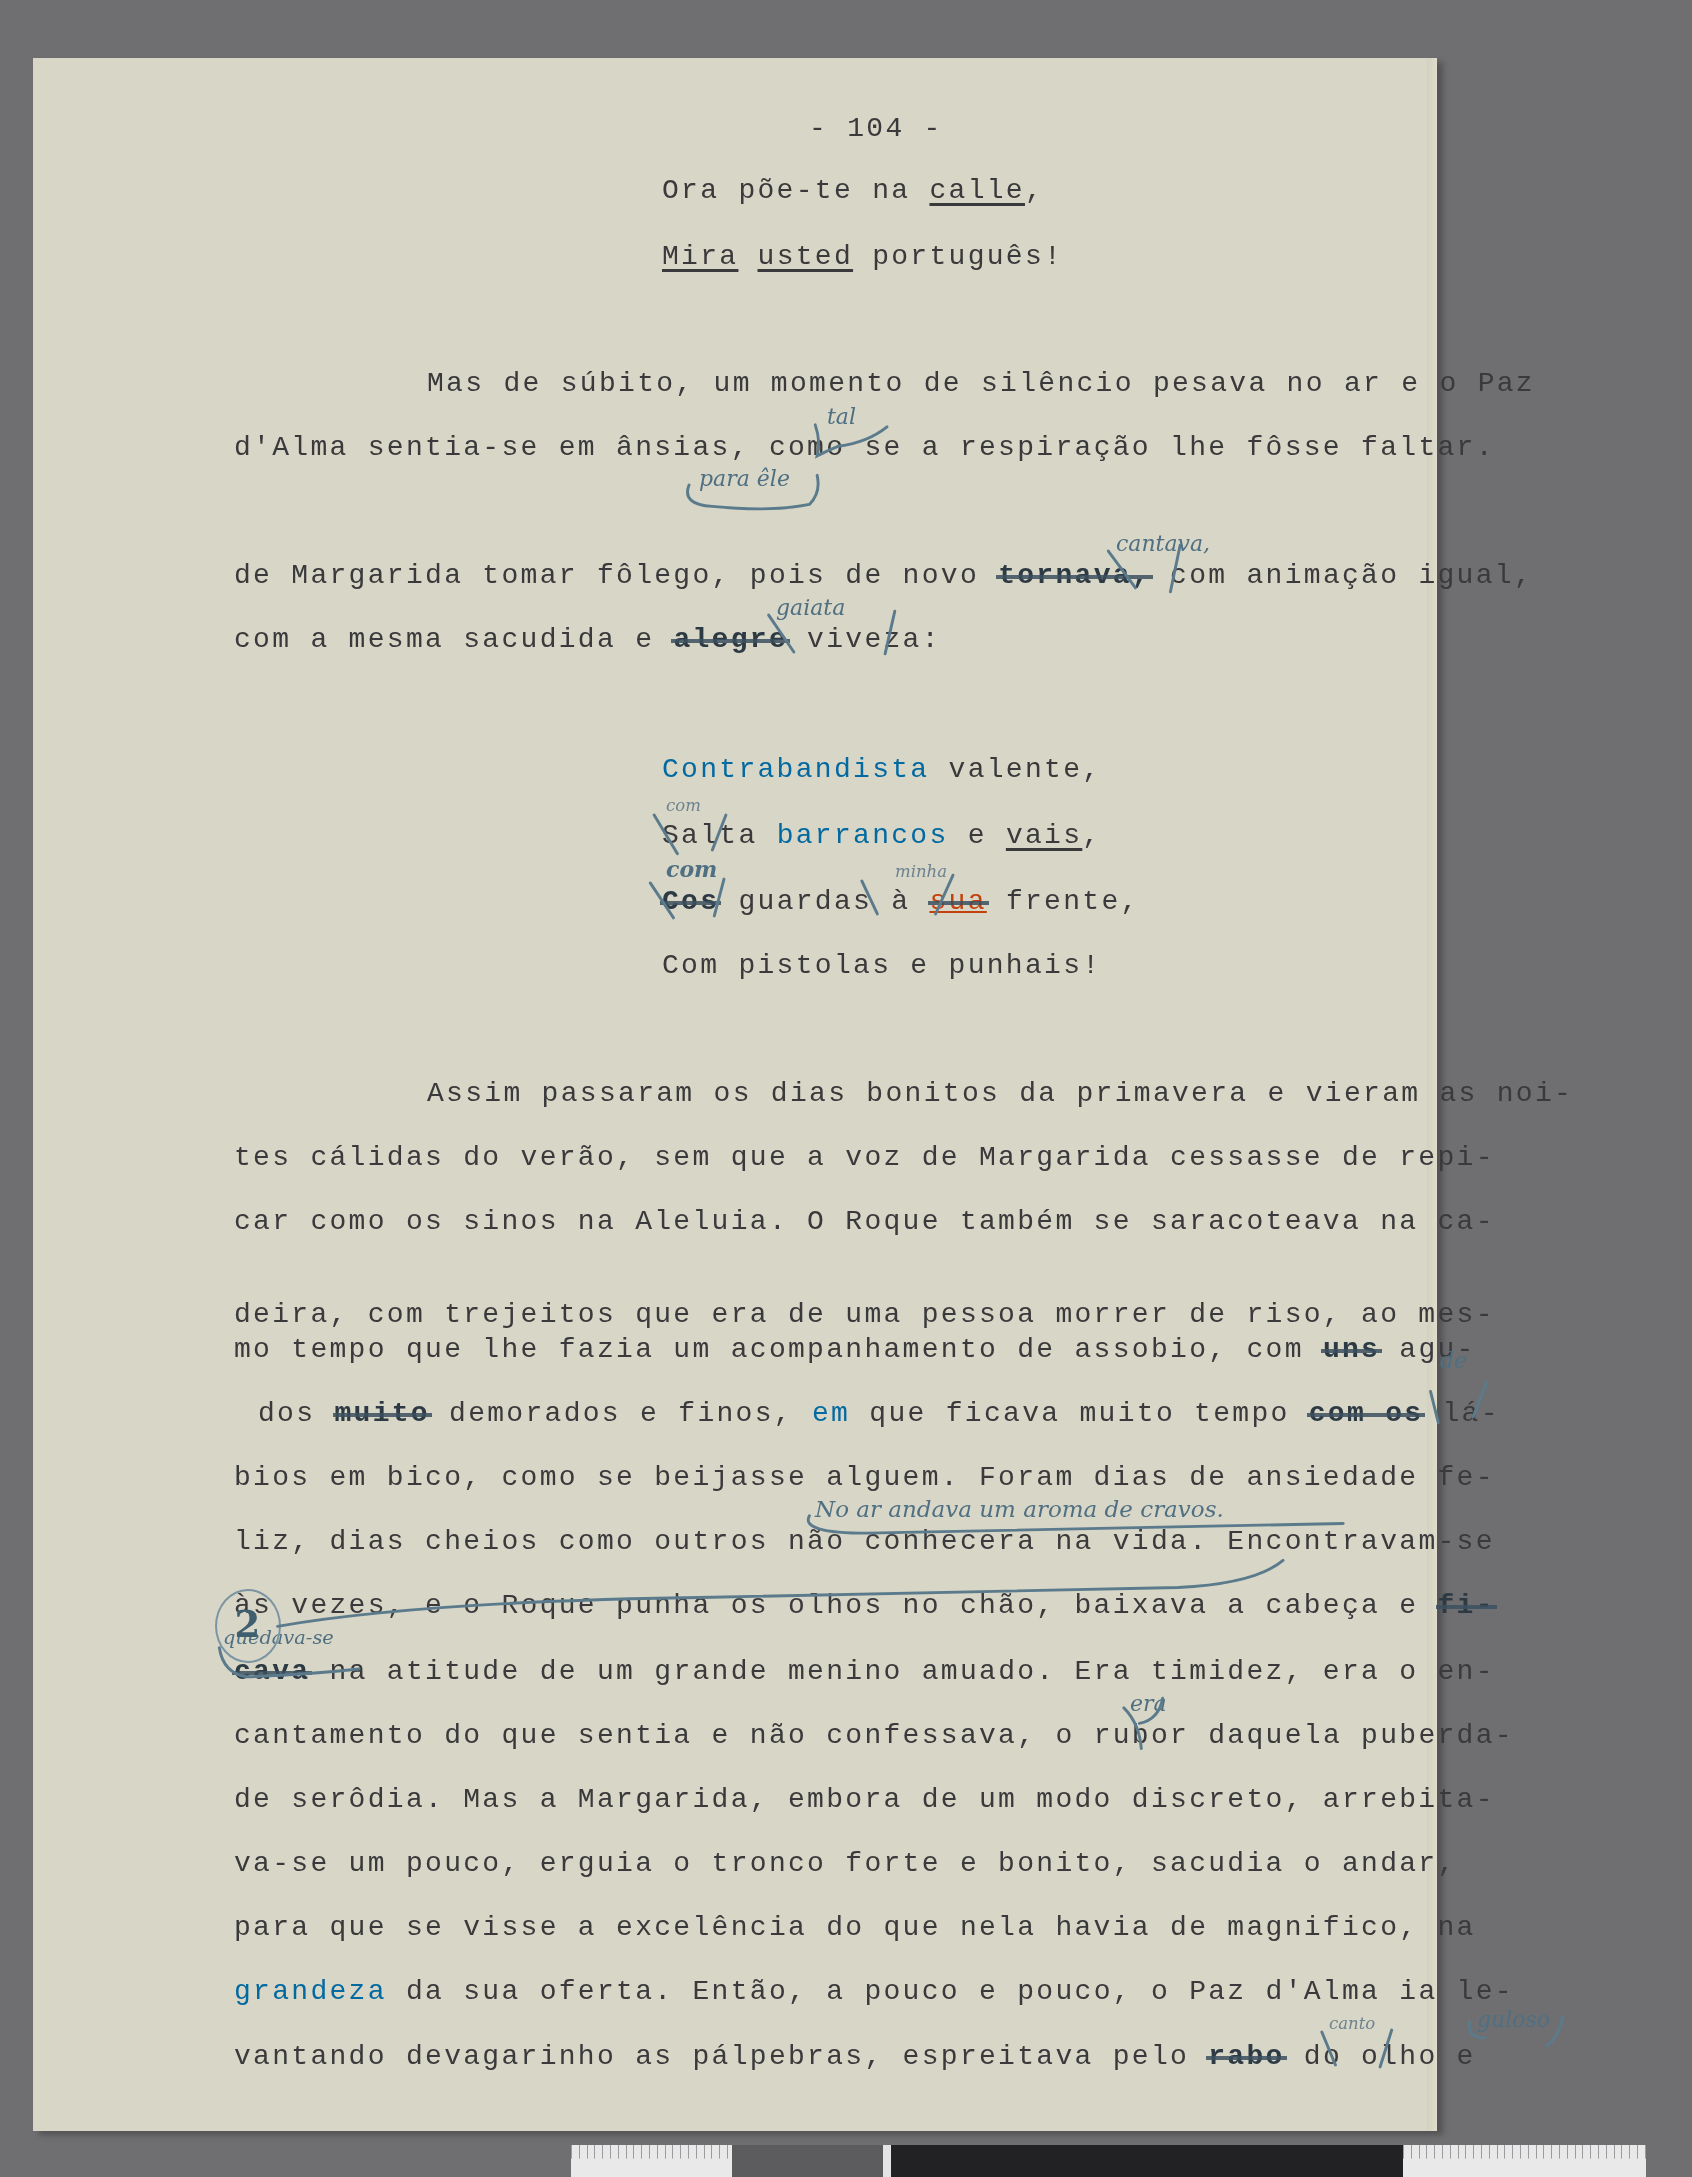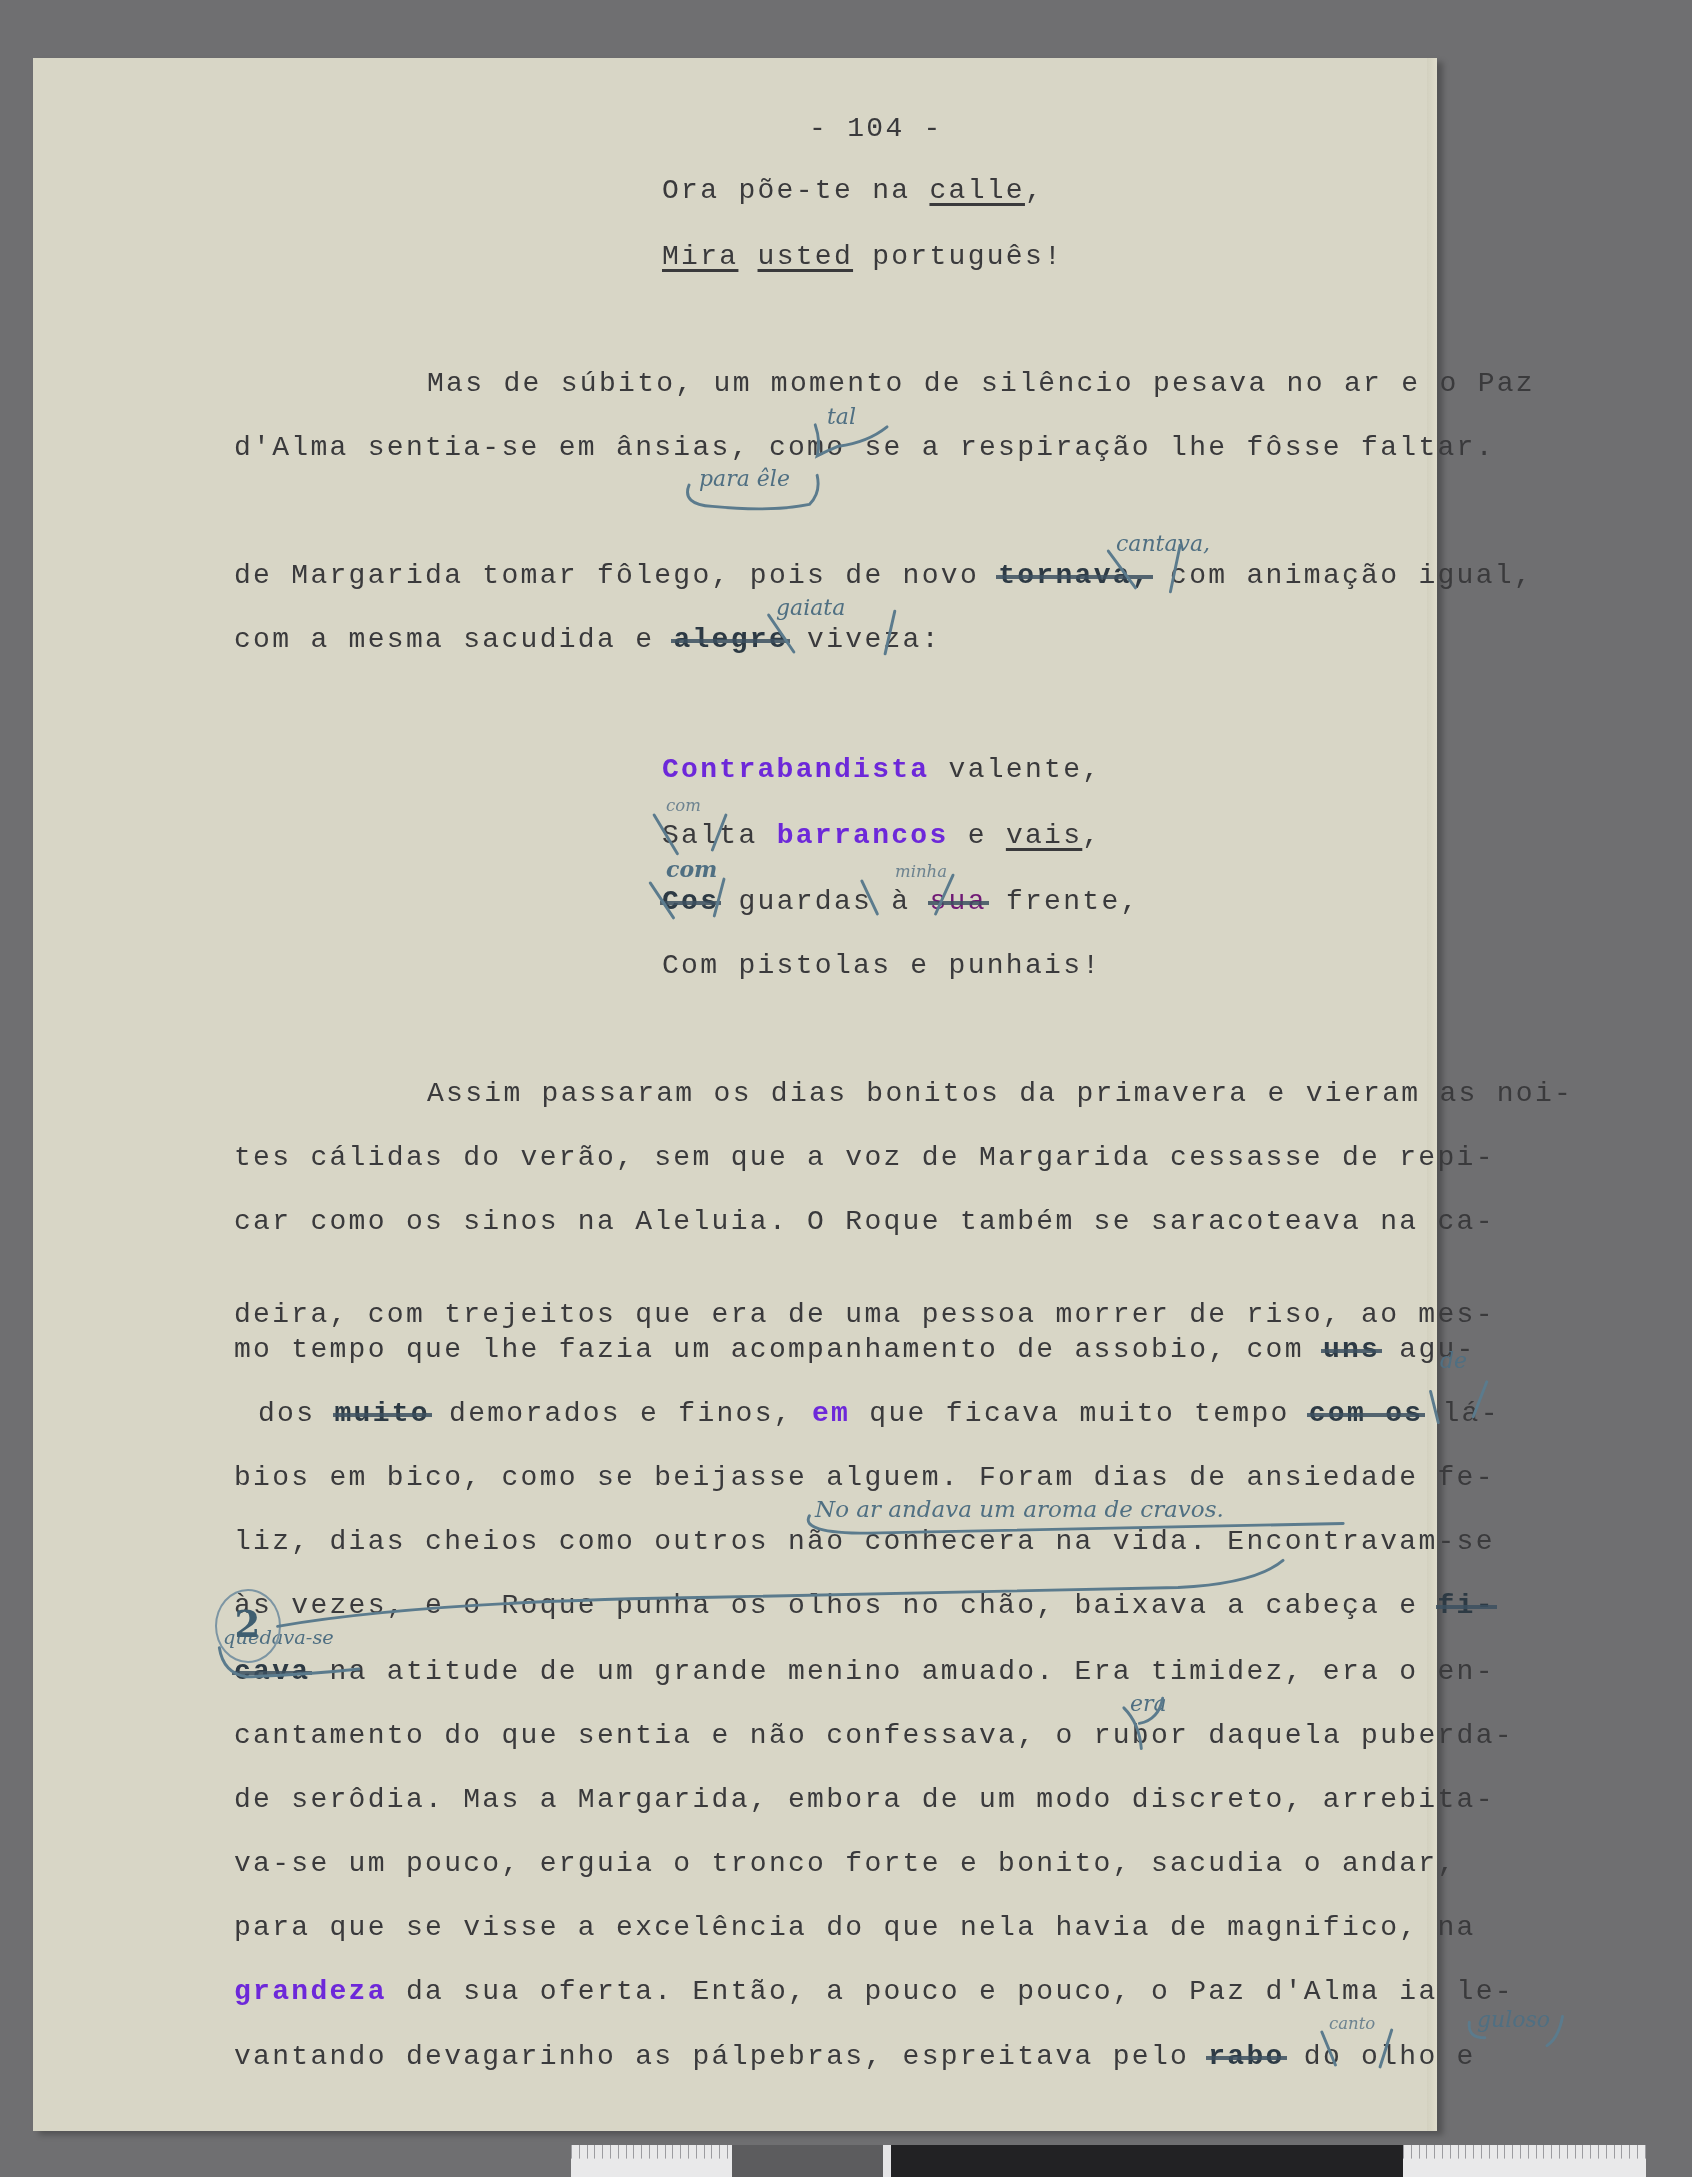--- a/index.html
+++ b/index.html
@@ -15,21 +15,21 @@
   }
   .page-edge {
     position: absolute; right: 0; top: 0; width: 9.7px; height: 100%;
     background: linear-gradient(to right, #d2d0bf, #e0ddcc);
   }
   .line {
     position: absolute; white-space: pre; color: #3a3a3c;
     font-size: 28px; letter-spacing: 2.3px; line-height: 33px;
   }
   .u { text-decoration: underline; text-decoration-thickness: 2.9px; text-underline-offset: 4.9px; }
-  .b { font-weight: bold; color: #6d28d9; }
+  .b { font-weight: normal; color: #0369a1; }
   .del {
     position: relative; color: #2d3a44; font-weight: bold;
   }
   .del::after {
     content: ""; position: absolute; left: -1.9px; right: -1.9px; top: 50%;
     height: 4.9px; background: rgba(60, 80, 95, 0.85); transform: translateY(-1px);
   }
   .hand {
     position: absolute; white-space: pre;
     font-family: "DejaVu Serif", serif; font-style: italic;
@@ -76,21 +76,21 @@
   <div class="hand" style="left:743px; top:538px;">gaiata</div>
   <div class="line" style="left:201px; top:565px;"><span>com a mesma sacudida e</span> <span class="del">alegre</span> <span>viveza:</span></div>
 
   <div class="line" style="left:629px; top:695px;"><span class="b">Contrabandista</span><span> valente,</span></div>
 
   <div class="hand small" style="left:633px; top:736px;">com</div>
   <div class="line" style="left:629px; top:761px;"><span>Salta</span> <span class="b">barrancos</span><span> e </span><span class="u">vais</span><span>,</span></div>
 
   <div class="hand" style="left:633px; top:800px; font-weight:bold;">com</div>
   <div class="hand small" style="left:862px; top:802px;">minha</div>
-  <div class="line" style="left:629px; top:827px;"><span class="del">Cos</span> <span>guardas</span><span> à </span><span class="del" style="font-weight:normal;color:#701a75;">sua</span><span> frente,</span></div>
+  <div class="line" style="left:629px; top:827px;"><span class="del">Cos</span> <span>guardas</span><span> à </span><span class="del" style="font-weight:normal;color:#c2410c;text-decoration:underline;">sua</span><span> frente,</span></div>
 
   <div class="line" style="left:629px; top:891px;">Com pistolas e punhais!</div>
 
   <div class="line" style="left:394px; top:1019px;">Assim passaram os dias bonitos da primavera e vieram as noi-</div>
   <div class="line" style="left:201px; top:1083px;">tes cálidas do verão, sem que a voz de Margarida cessasse de repi-</div>
   <div class="line" style="left:201px; top:1147px;">car como os sinos na Aleluia. O Roque também se saracoteava na ca-</div>
   <div class="line" style="left:201px; top:1240px;">deira, com trejeitos que era de uma pessoa morrer de riso, ao mes-</div>
   <div class="line" style="left:201px; top:1275px;"><span>mo tempo que lhe fazia um acompanhamento de assobio, com</span> <span class="del">uns</span> <span>agu-</span></div>
 
   <div class="hand" style="left:1407px; top:1291px;">de</div>

